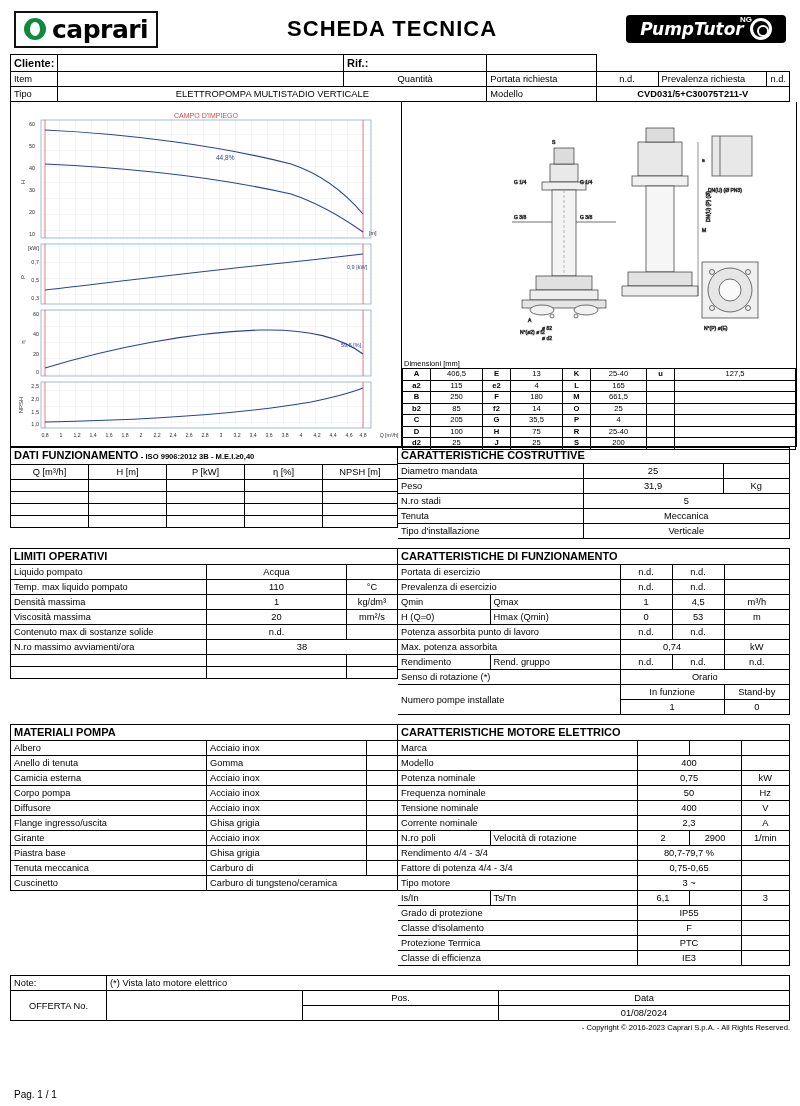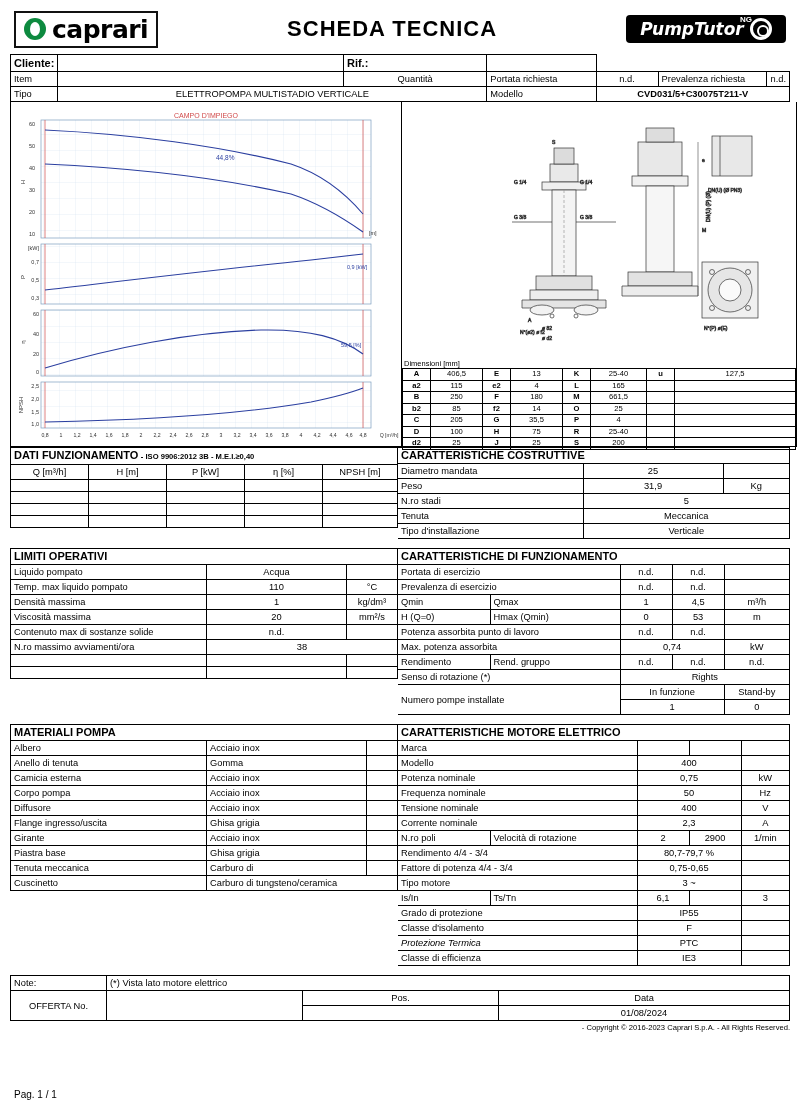--- a/index.html
+++ b/index.html
@@ -514,21 +514,21 @@
         </tr>
         <tr>
           <td style="border-left:none;">Rendimento</td>
           <td>Rend. gruppo</td>
           <td class="c">n.d.</td>
           <td class="c">n.d.</td>
           <td class="c">n.d.</td>
         </tr>
         <tr>
           <td colspan="2" style="border-left:none;">Senso di rotazione (*)</td>
-          <td class="c" colspan="3">Rights</td>
+          <td class="c" colspan="3">Orario</td>
         </tr>
         <tr>
           <td colspan="2" rowspan="2" style="border-left:none;">Numero pompe installate</td>
           <td class="c" colspan="2">In funzione</td>
           <td class="c">Stand-by</td>
         </tr>
         <tr>
           <td class="c" colspan="2">1</td>
           <td class="c">0</td>
         </tr>
@@ -673,21 +673,21 @@
           <td colspan="2" style="border-left:none;">Grado di protezione</td>
           <td class="c" colspan="2">IP55</td>
           <td class="c"></td>
         </tr>
         <tr>
           <td colspan="2" style="border-left:none;">Classe d'isolamento</td>
           <td class="c" colspan="2">F</td>
           <td class="c"></td>
         </tr>
         <tr>
-          <td colspan="2" style="border-left:none;font-style:italic;">Protezione Termica</td>
+          <td colspan="2" style="border-left:none;">Protezione Termica</td>
           <td class="c" colspan="2">PTC</td>
           <td class="c"></td>
         </tr>
         <tr>
           <td colspan="2" style="border-left:none;">Classe di efficienza</td>
           <td class="c" colspan="2">IE3</td>
           <td class="c"></td>
         </tr>
       </tbody>
         </table>

